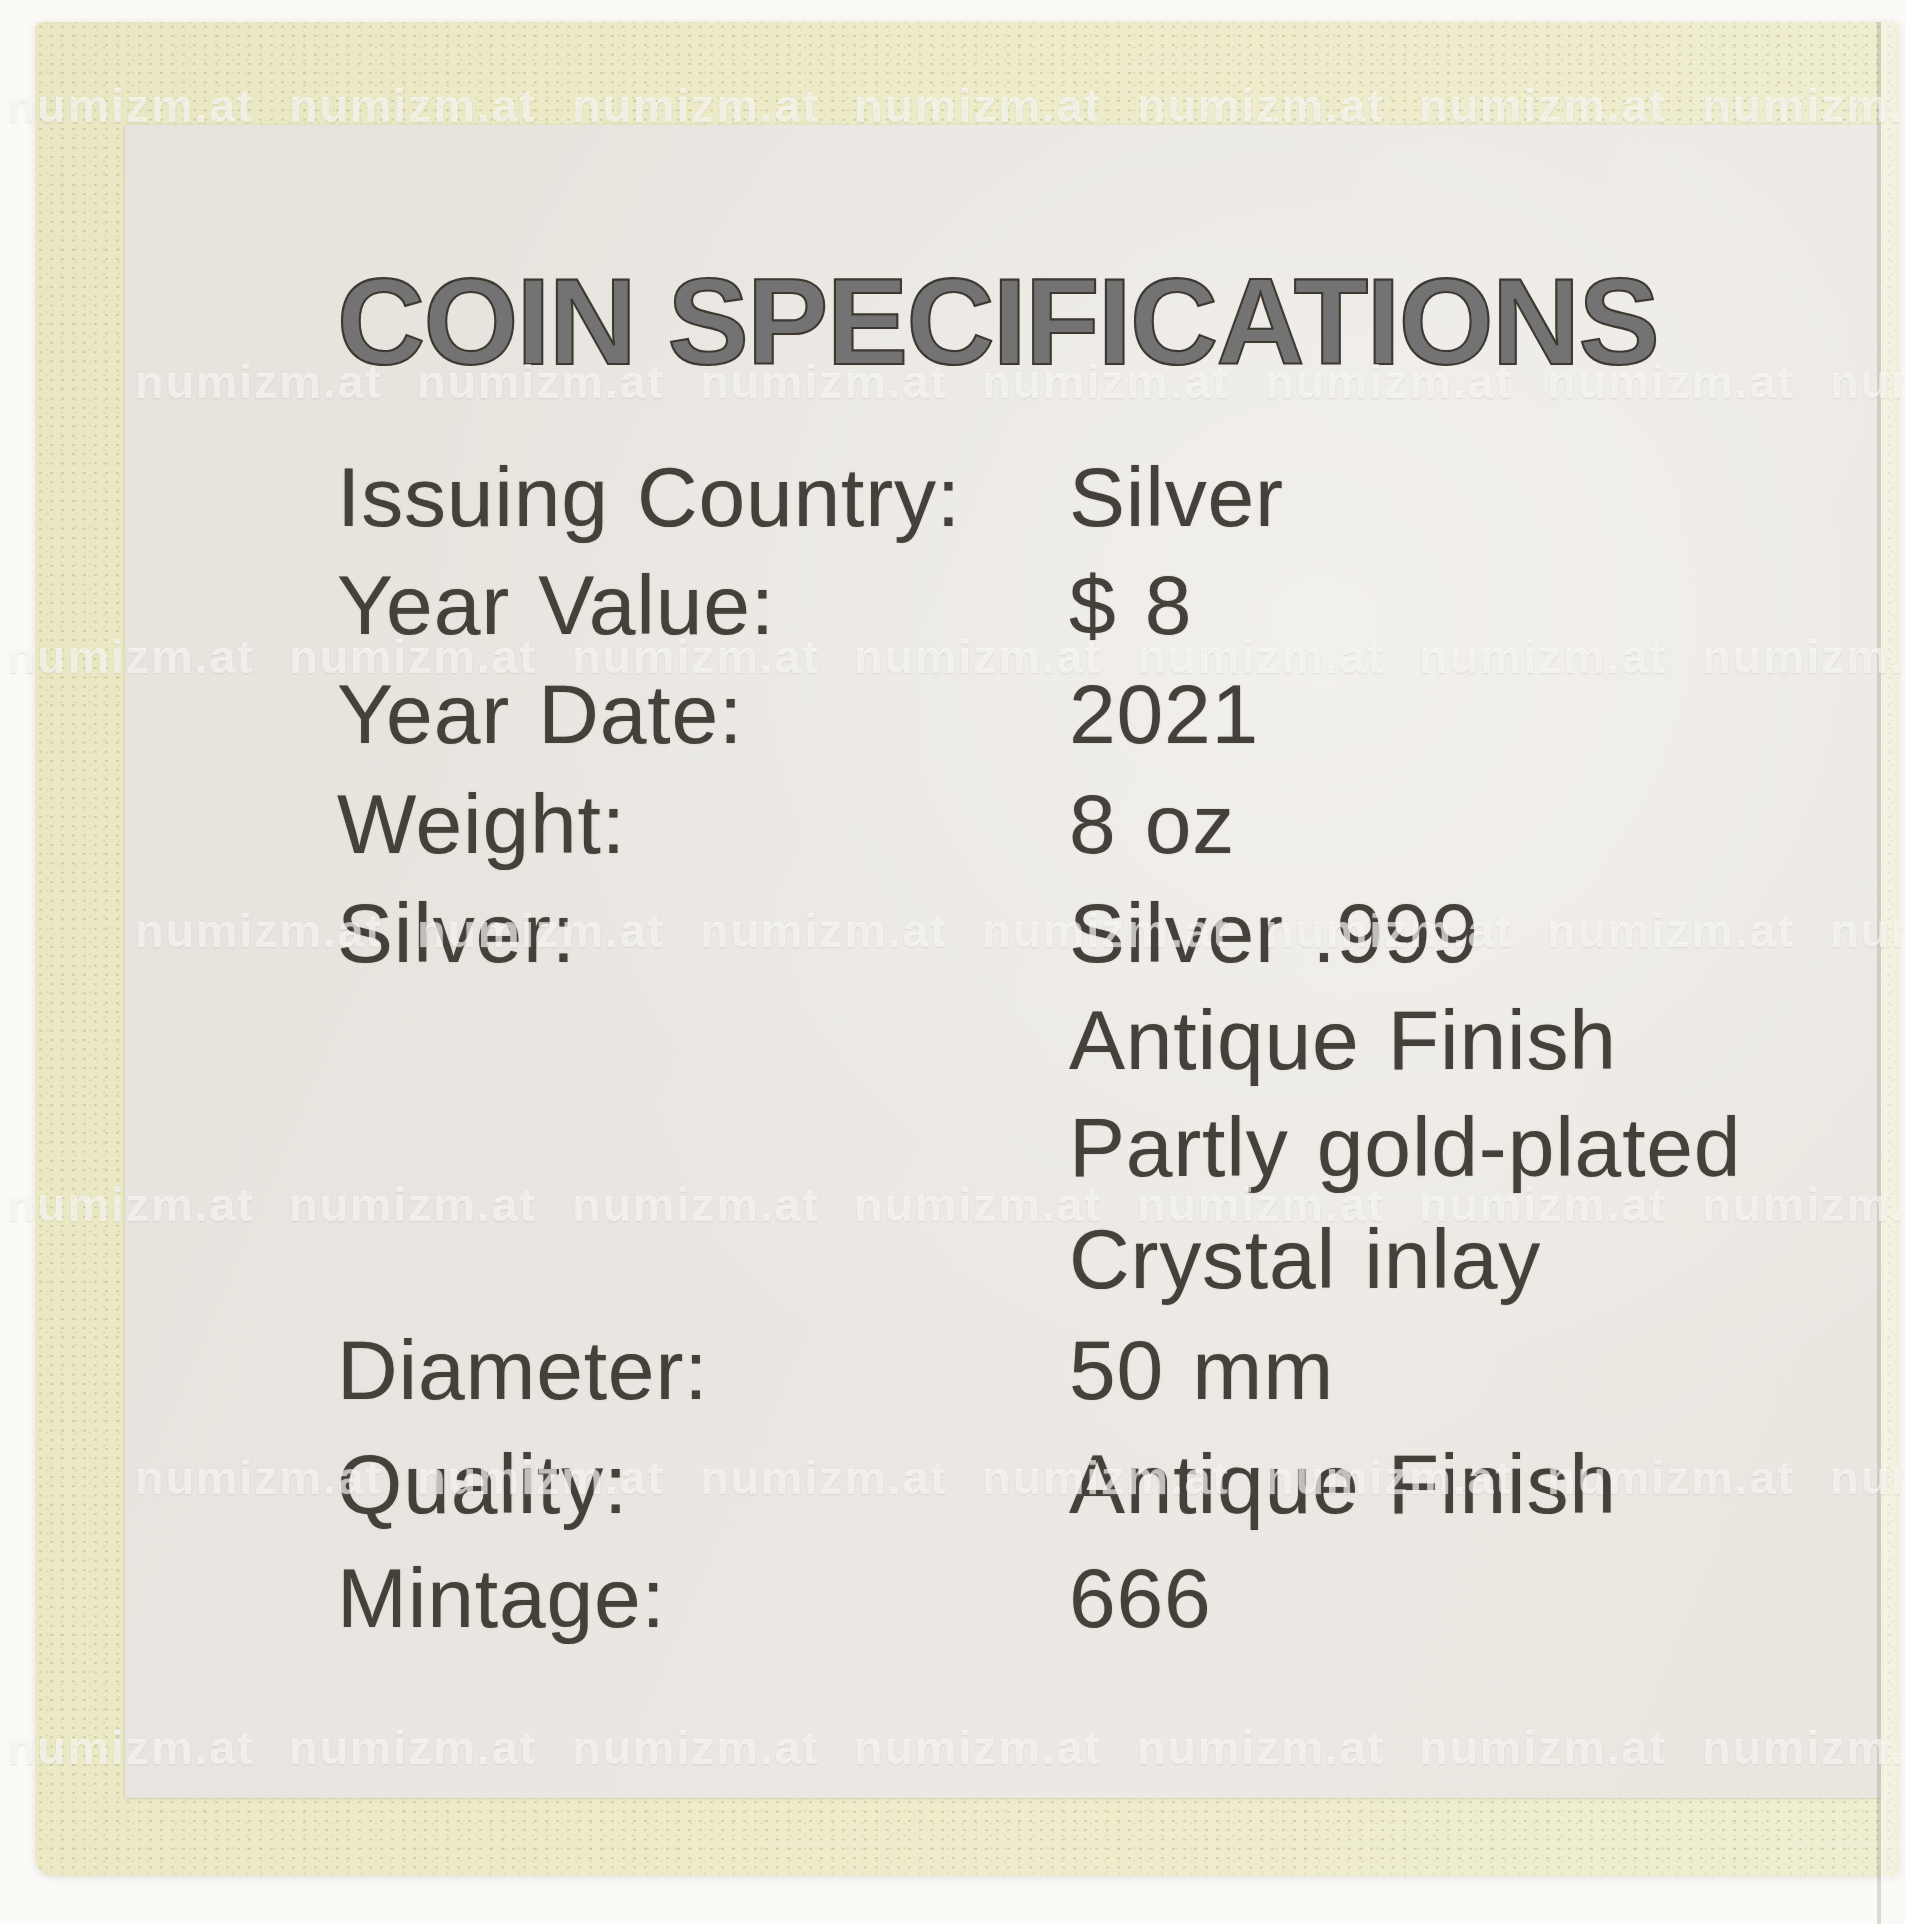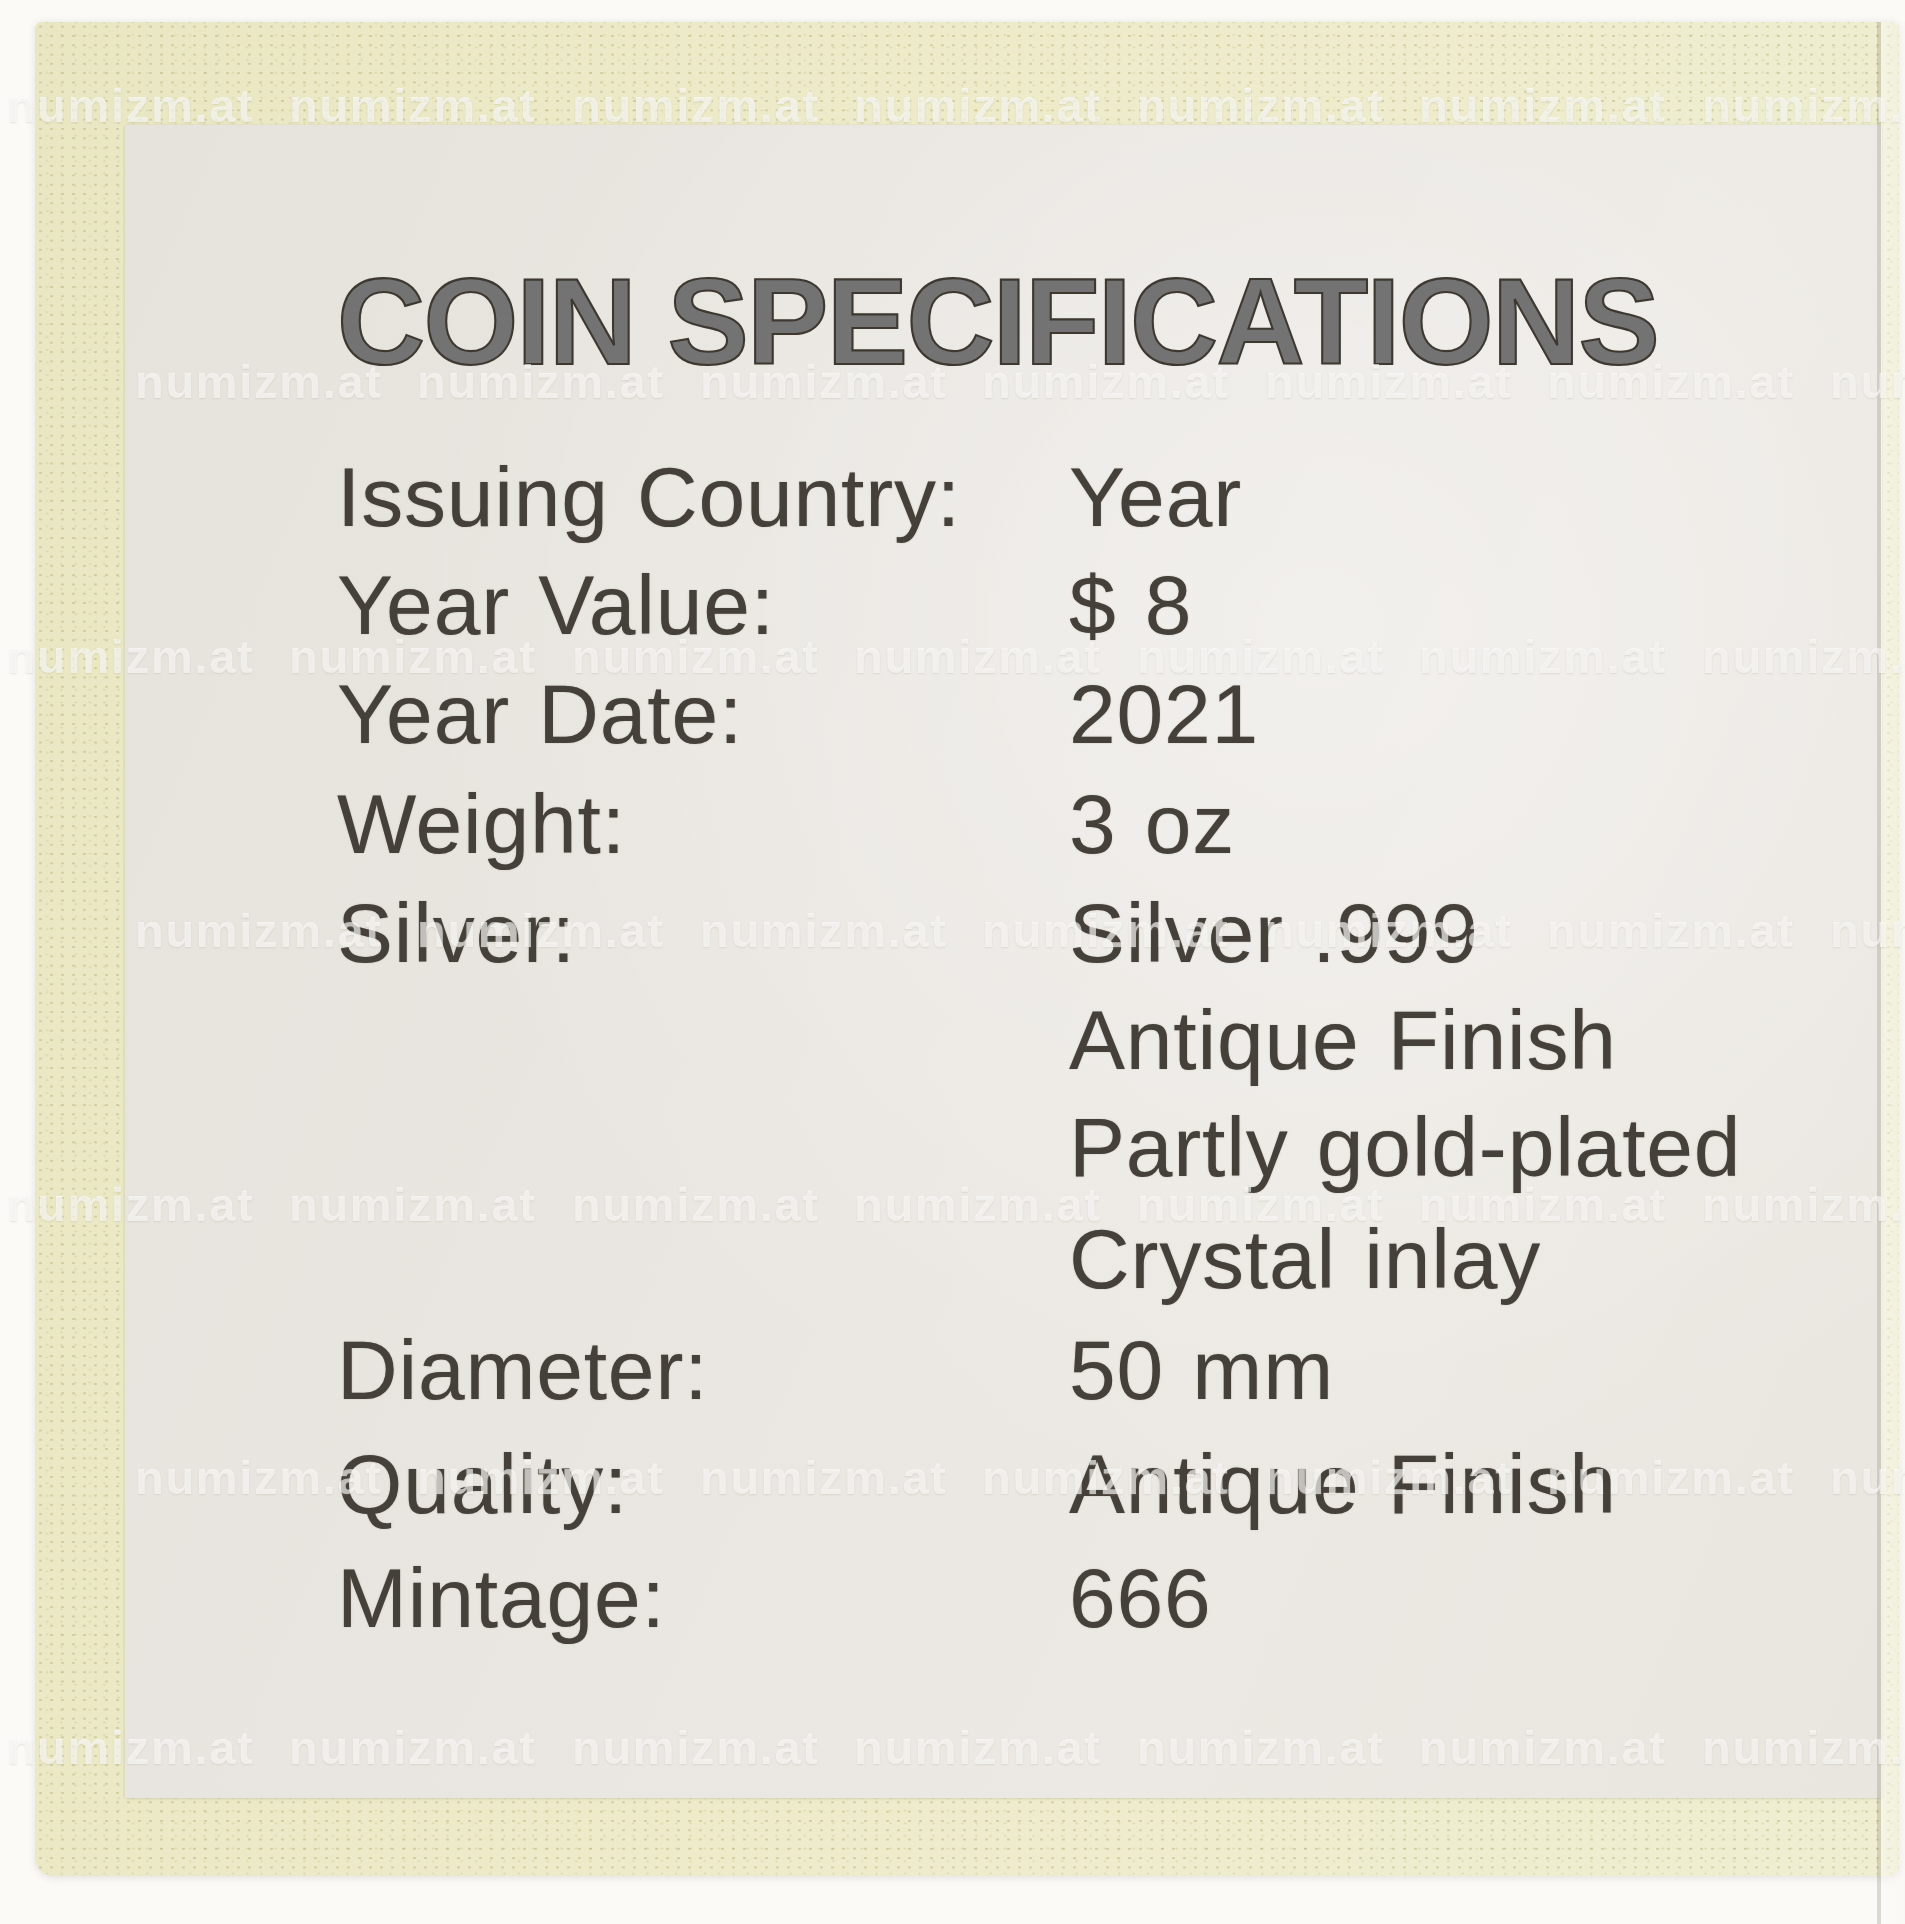--- a/index.html
+++ b/index.html
@@ -70,33 +70,33 @@
 </head>
 <body>
 
 <div class="yellow-card"></div>
 <div class="sheet"></div>
 
 <div class="title">COIN SPECIFICATIONS</div>
 
 <div class="row" style="top:455px">
   <span class="lab">Issuing Country:</span>
-  <span class="val">Year</span>
+  <span class="val">Silver</span>
 </div>
 <div class="row" style="top:563px">
   <span class="lab">Year Value:</span>
   <span class="val">$ 8</span>
 </div>
 <div class="row" style="top:672px">
   <span class="lab">Year Date:</span>
   <span class="val">2021</span>
 </div>
 <div class="row" style="top:782px">
   <span class="lab">Weight:</span>
-  <span class="val">3 oz</span>
+  <span class="val">8 oz</span>
 </div>
 <div class="row" style="top:891px">
   <span class="lab">Silver:</span>
   <span class="val">Silver .999</span>
 </div>
 <div class="row" style="top:998px">
   <span class="val">Antique Finish</span>
 </div>
 <div class="row" style="top:1105px">
   <span class="lab"></span>

